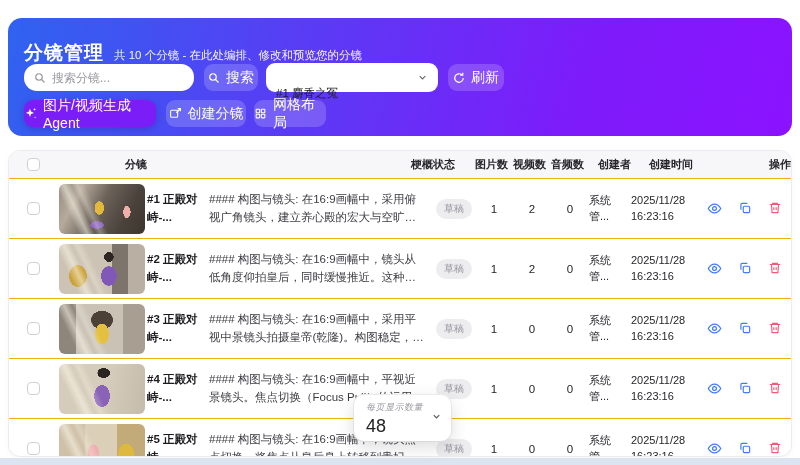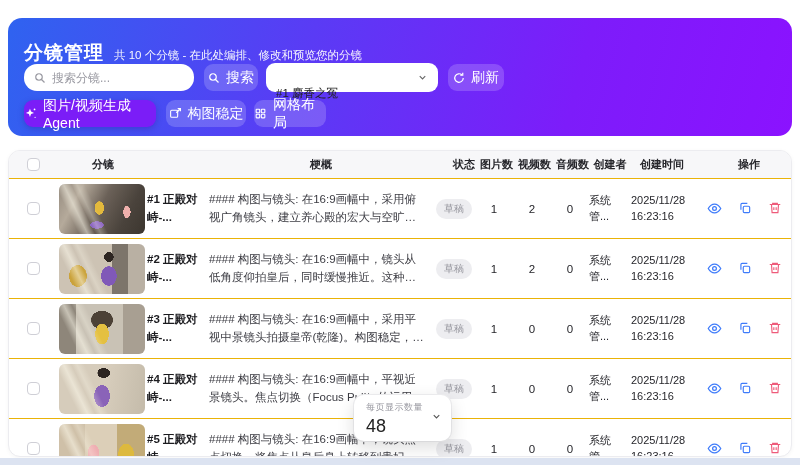--- a/index.html
+++ b/index.html
@@ -33,22 +33,22 @@
   .btn-grid { position:absolute; left:238px; top:0; width:72px; height:27px; }
   .ic { display:inline-flex; }
   .ic svg { display:block; }
 
   
   .card { position:absolute; left:8px; top:150px; width:784px; height:307px; background:#fff;
     border:1px solid #ececf0; border-radius:12px; overflow:hidden; box-shadow:0 1px 4px rgba(0,0,0,.04); }
   .grid-row { display:grid; grid-template-columns:32px 88px 62px 224px 42px 38px 38px 38px 42px 62px 1fr;
     align-items:center; padding-left:18px; }
   .thead { height:27px; background:#f7f7f9; font-size:11px; font-weight:bold; color:#26262b; }
-  .th { text-align:center; }
-  .th.c { text-align:right; }
+  .th { text-align:right; }
+  .th.c { text-align:left; }
   .trow { height:60px; border-top:1px solid #eab308; }
   .cb { width:13px; height:13px; border:1.5px solid #cfcfd6; border-radius:4px; background:#fff; display:inline-block; }
   .thumb { width:86px; height:50px; border-radius:6px; position:relative; overflow:hidden; }
   .thumb::after { content:""; position:absolute; inset:0;
     background:linear-gradient(64deg,transparent 18%,rgba(255,252,238,.5) 26%,transparent 33%,rgba(255,252,238,.28) 38%,transparent 45%); }
   .t1 { background:
     radial-gradient(ellipse 9% 22% at 47% 48%,#e3b93c 0 60%,transparent 61%),
     radial-gradient(ellipse 7% 20% at 79% 56%,#efb0ac 0 60%,transparent 61%),
     radial-gradient(ellipse 13% 12% at 44% 82%,#8a63c0 0 60%,transparent 61%),
     linear-gradient(118deg,#968c80 0%,#b5aa9b 22%,#6b6158 48%,#4a433c 75%,#3c362f 100%); }
@@ -78,21 +78,21 @@
   .creator { width:32px; font-size:11px; color:#26262b; line-height:1.45; word-break:break-all; }
   .date { width:62px; font-size:11px; color:#26262b; line-height:1.45; }
   .actions { display:flex; gap:16px; padding-left:14px; }
   .act { cursor:pointer; display:inline-flex; }
   .act.blue { color:#3e7bfa; }
   .act.red { color:#ee5b7a; }
 
   
   .pagesize { position:absolute; left:354px; top:395px; width:97px; height:46px; background:#fff; border-radius:10px;
     box-shadow:0 6px 18px rgba(0,0,0,.14), 0 0 0 1px #f2f2f4; z-index:6; padding:6px 10px 0 12px; }
-  .ps-label { font-size:9px; color:#9a9aa2; letter-spacing:.5px; }
+  .ps-label { font-size:9px; color:#9a9aa2; letter-spacing:.5px;font-style:italic; }
   .ps-value { font-size:18px; color:#222; margin-top:2px; }
   .ps-chev { position:absolute; right:9px; top:16px; color:#555; }
 
   .bottom-strip { position:absolute; left:0; top:458px; width:800px; height:7px; background:#dce3f1; }
 </style>
 </head>
 <body>
 
 <div class="stage">
 
@@ -152,21 +152,21 @@
         <span>图片/视频生成 Agent</span>
       </div>
       <div class="btn btn-create">
         <span class="ic">
           <svg width="13" height="13" viewBox="0 0 24 24" fill="none" stroke="currentColor" stroke-width="2">
               <rect x="3" y="6" width="13" height="13" rx="2"></rect>
               <path d="M13.5 10.5 20 4" stroke-width="2.4"></path>
               <path d="M16 3h5v5" stroke-width="2.4"></path>
             </svg>
         </span>
-        <span>构图稳定</span>
+        <span>创建分镜</span>
       </div>
       <div class="btn btn-grid">
         <span class="ic">
           <svg width="13" height="13" viewBox="0 0 24 24" fill="none" stroke="currentColor" stroke-width="2">
               <rect x="4" y="4" width="6.5" height="6.5" rx="1"></rect>
               <rect x="13.5" y="4" width="6.5" height="6.5" rx="1"></rect>
               <rect x="4" y="13.5" width="6.5" height="6.5" rx="1"></rect>
               <rect x="13.5" y="13.5" width="6.5" height="6.5" rx="1"></rect>
             </svg>
         </span>

